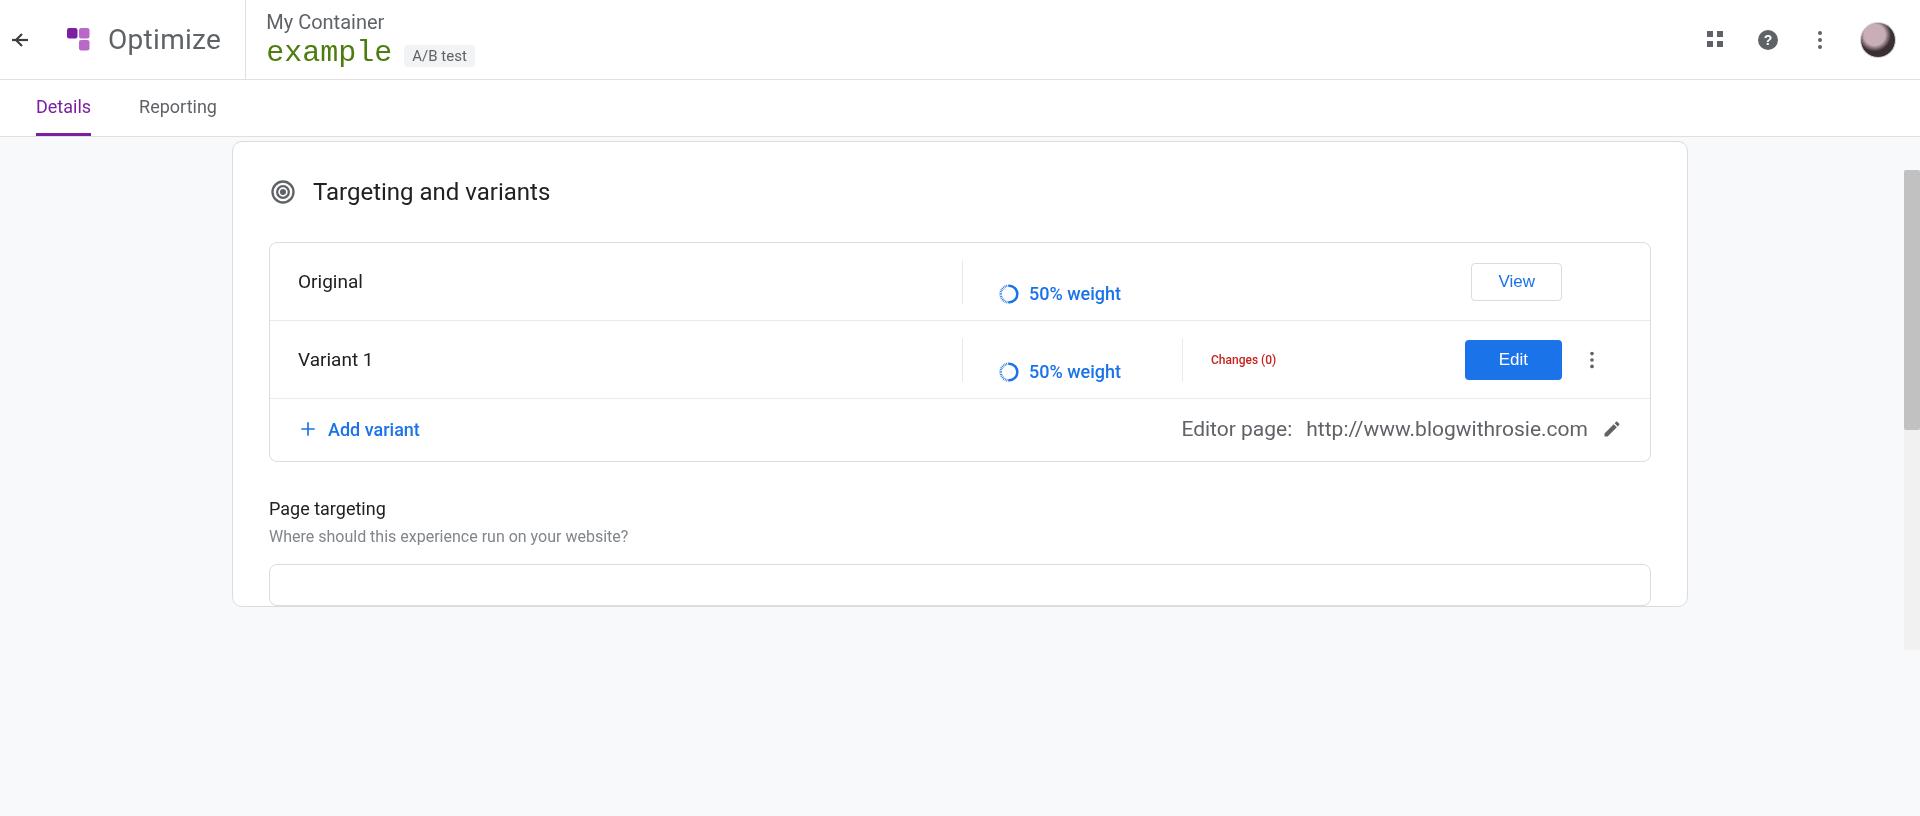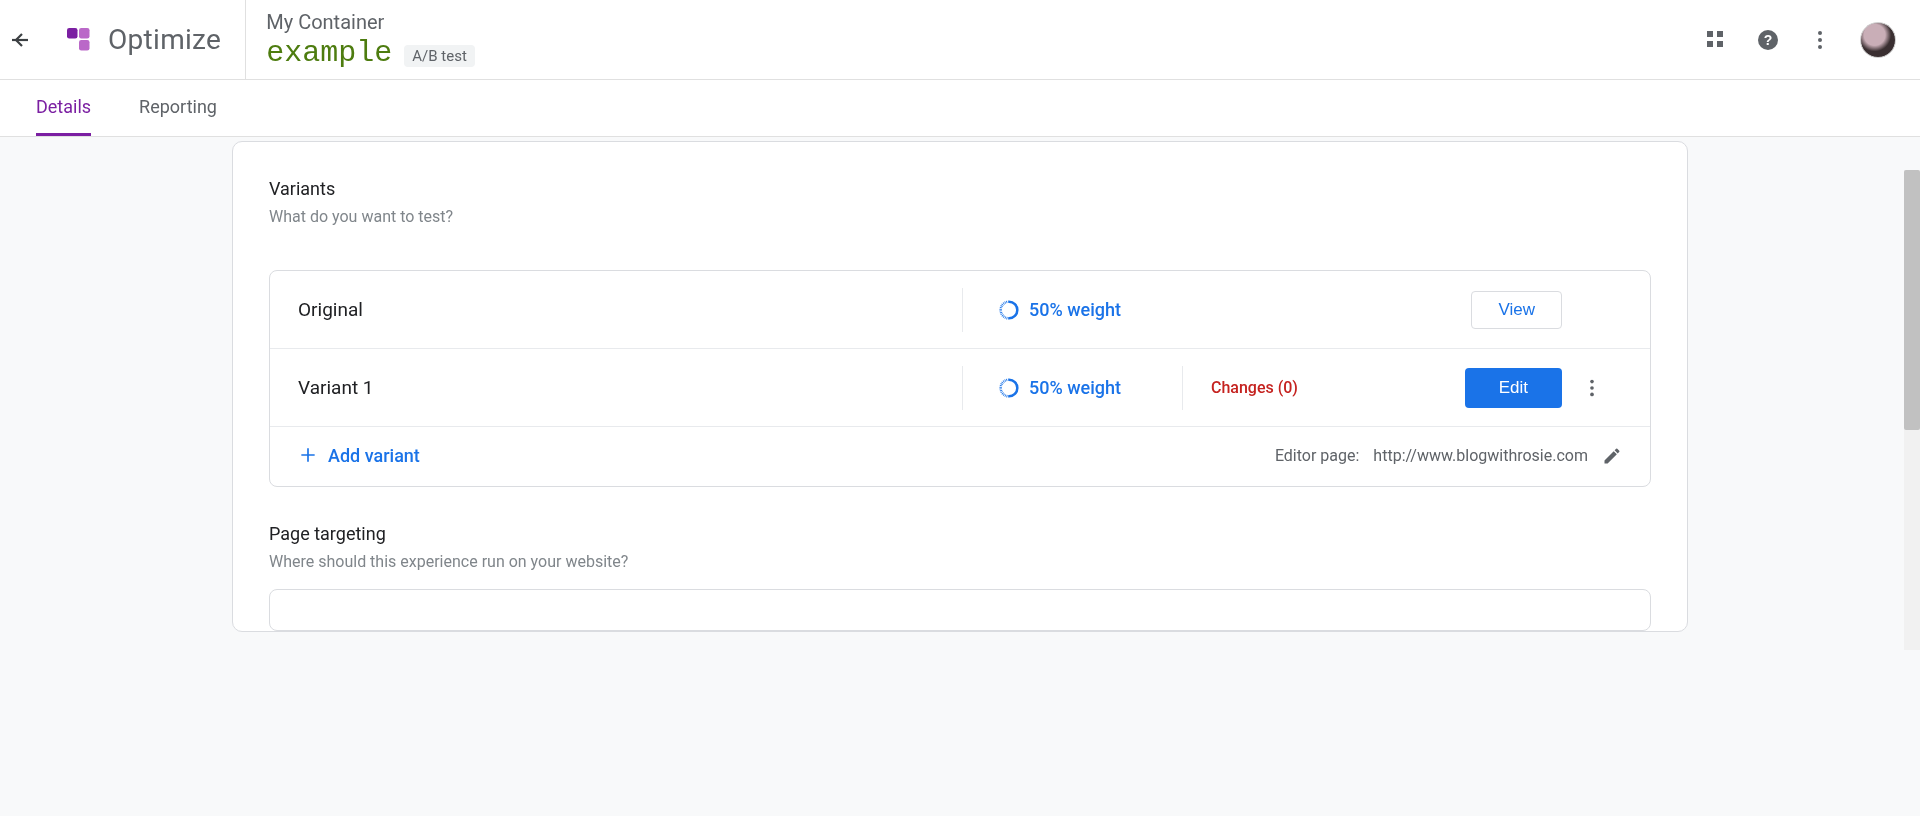--- a/index.html
+++ b/index.html
@@ -113,29 +113,29 @@
     align-items: center;
     min-height: 78px;
     padding: 0 28px;
     border-bottom: 1px solid #e8eaed;
   }
   .variant-row.original {
     grid-template-columns: 1fr 220px 180px 200px 60px;
   }
   .variant-name { font-size: 19px; color: #202124; }
   .weight-cell {
-    display:flex; align-items:center; gap:10px;
+    display:flex; align-items:flex-end; gap:10px;
     color: #1a73e8; font-size: 18px; font-weight: 500;
     border-left: 1px solid #e8eaed;
     height: 44px; padding-left: 36px;
     cursor: pointer;
   }
   .weight-cell svg { width: 20px; height: 20px; }
   .changes-cell {
-    color: #c5221f; font-size: 16px; font-weight: 500;
+    color: #c5221f; font-size: 12px; font-weight: 500;
     border-left: 1px solid #e8eaed;
     height: 44px; display:flex; align-items:center;
     padding-left: 28px;
   }
   .action-cell { display:flex; justify-content:flex-end; align-items:center; }
   .btn-outline {
     border: 1px solid #dadce0; background: #fff;
     color: #1a73e8; font-size: 17px; font-weight: 500;
     padding: 8px 26px; border-radius: 4px; cursor:pointer;
   }
@@ -149,21 +149,21 @@
 
   .variants-footer {
     display:flex; align-items:center; justify-content:space-between;
     padding: 18px 28px 20px;
   }
   .add-variant {
     display:flex; align-items:flex-start; gap:10px;
     color:#1a73e8; font-size:18px; font-weight:500; cursor:pointer;
   }
   .add-variant svg { width:20px; height:20px; stroke:#1a73e8; }
-  .editor-page { display:flex; align-items:center; gap:14px; color:#5f6368; font-size:16px; }
+  .editor-page { display:flex; align-items:center; gap:14px; color:#5f6368; font-size:21px; }
   .editor-page svg { width:20px; height:20px; fill:#5f6368; }
 
   
   .targeting-box {
     border: 1px solid #dadce0;
     border-radius: 8px;
     margin: 0 36px 0;
     height: 42px;
   }
 
@@ -235,25 +235,29 @@
 <div class="tabs-wrapper">
   <div class="tabs">
     <div class="tab active">Details</div>
     <div class="tab">Reporting</div>
   </div>
 </div>
 
 <div class="body-area">
   <div class="card">
 
-
-    <div class="sub-section">
-      <div class="sub-title">Variants</div>
-      <div class="sub-desc">What do you want to test?</div>
+    <div class="section-header">
+      <svg viewBox="0 0 24 24" fill="none" stroke="#5f6368" stroke-width="2">
+        <circle cx="12" cy="12" r="9"></circle>
+          <circle cx="12" cy="12" r="5"></circle>
+          <circle cx="12" cy="12" r="1.6" fill="#5f6368"></circle>
+      </svg>
+      <div class="section-title">Targeting and variants</div>
     </div>
+
 
     <div class="variants-box">
 
       <div class="variant-row original">
         <div class="variant-name">Original</div>
         <div class="weight-cell">
           <svg viewBox="0 0 24 24" fill="none">
             <path d="M12 2 A10 10 0 0 1 12 22" stroke="#1a73e8" stroke-width="3"></path>
             <path d="M12 22 A10 10 0 0 1 12 2" stroke="#1a73e8" stroke-width="3" stroke-dasharray="1"></path>
           </svg>

